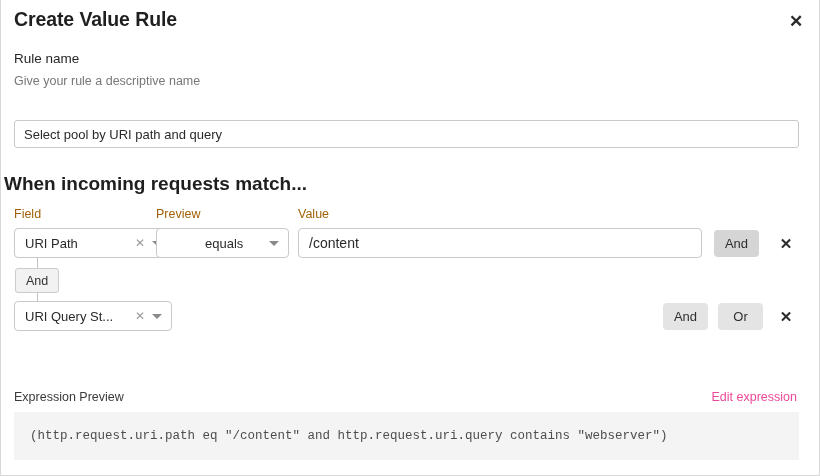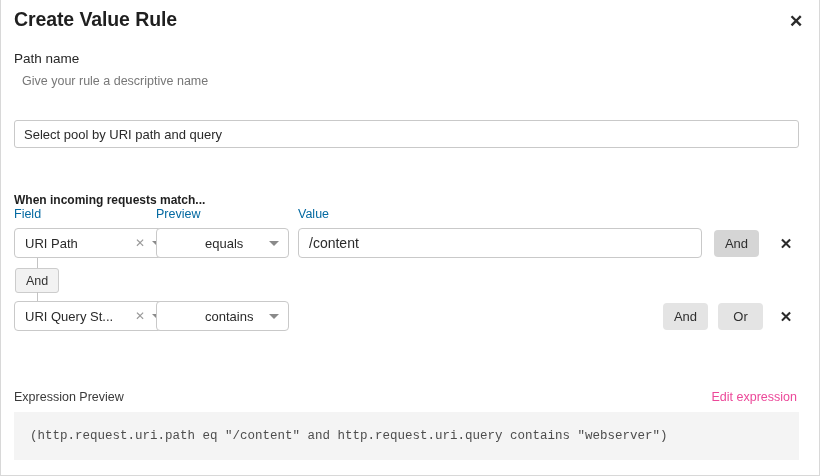--- a/index.html
+++ b/index.html
@@ -30,38 +30,38 @@
     position: absolute; left: 13px; top: 8px;
     font-size: 19.5px; font-weight: bold; color: #1f1f1f;
     letter-spacing: -0.1px;
   }
   .lbl-rule-name {
     position: absolute; left: 13px; top: 51px;
     font-size: 13.5px; color: #262626;
   }
   .sub-rule-name {
     position: absolute; left: 13px; top: 74px;
-    font-size: 12.5px; color: #777777; margin-left: 8px;
+    font-size: 12.5px; color: #777777;
   }
   .rule-name-input {
     position: absolute; left: 13px; top: 100px;
     width: 785px; height: 28px;
     border: 1px solid #c9c9c9; border-radius: 3px;
     background: #ffffff;
     font-family: "Liberation Sans", sans-serif;
     font-size: 13px; color: #2a2a2a;
     padding: 0 9px;
     outline: none;
     margin-top: 20px;
   }
   .section-head {
-    position: absolute; left: 13px; top: 173px;
-    font-size: 12px; font-weight: bold; color: #1f1f1f; margin-top: 20px;
-  }
-  .col-lbl { position: absolute; top: 207px; font-size: 12.5px; color: #0369a1; }
+    position: absolute; left: 3px; top: 173px;
+    font-size: 19px; font-weight: bold; color: #1f1f1f;
+  }
+  .col-lbl { position: absolute; top: 207px; font-size: 12.5px; color: #a16207; }
   .col-field { left: 13px; }
   .col-operator { left: 155px; }
   .col-value { left: 297px; }
 
   .row { position: absolute; left: 0; width: 820px; height: 30px; }
   .row-1 { top: 228px; }
   .row-2 { top: 301px; }
 
   .select-box {
     position: absolute; height: 30px;
@@ -162,21 +162,21 @@
 </style>
 </head>
 <body>
 
 <div class="modal">
 
   <div class="title">Create Value Rule</div>
 
   <div class="close-btn">✕</div>
 
-  <div class="lbl-rule-name">Path name</div>
+  <div class="lbl-rule-name">Rule name</div>
   <div class="sub-rule-name">Give your rule a descriptive name</div>
   <input class="rule-name-input" value="Select pool by URI path and query" style="">
 
   <div class="section-head">When incoming requests match...</div>
 
   <div class="col-lbl col-field">Field</div>
   <div class="col-lbl col-operator">Preview</div>
   <div class="col-lbl col-value">Value</div>
 
   <div class="row row-1">
@@ -197,24 +197,20 @@
   <div class="conn-line conn-top"></div>
   <div class="conn-chip">And</div>
   <div class="conn-line conn-bot"></div>
 
   <div class="row row-2">
     <div class="select-box select-field">
       <span class="select-text">URI Query St...</span>
       <span class="clear-x">✕</span>
       <span class="caret"></span>
     </div>
-    <div class="select-box select-operator">
-      <span class="select-text">contains</span>
-      <span class="caret"></span>
-    </div>
   </div>
   <div class="logic-btn logic-idle and-2">And</div>
   <div class="logic-btn logic-idle or-2">Or</div>
   <div class="del-btn del-2">✕</div>
 
   <div class="exp-lbl">Expression Preview</div>
   <div class="exp-edit">Edit expression</div>
   <div class="exp-box">
     <span class="exp-text">(http.request.uri.path eq "/content" and http.request.uri.query contains "webserver")</span>
   </div>

